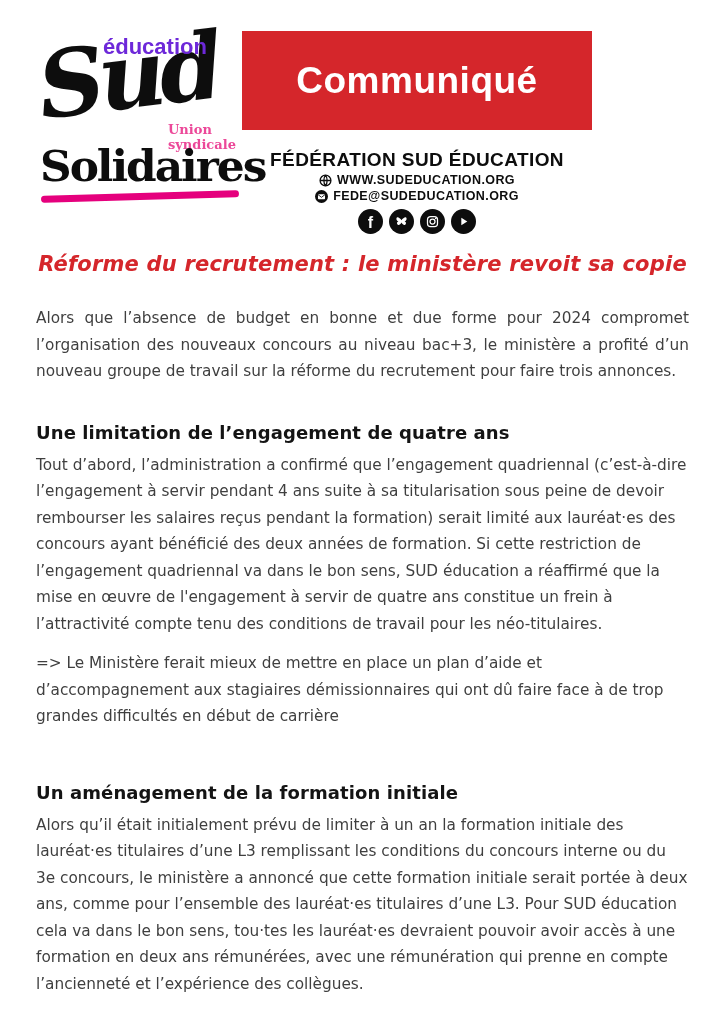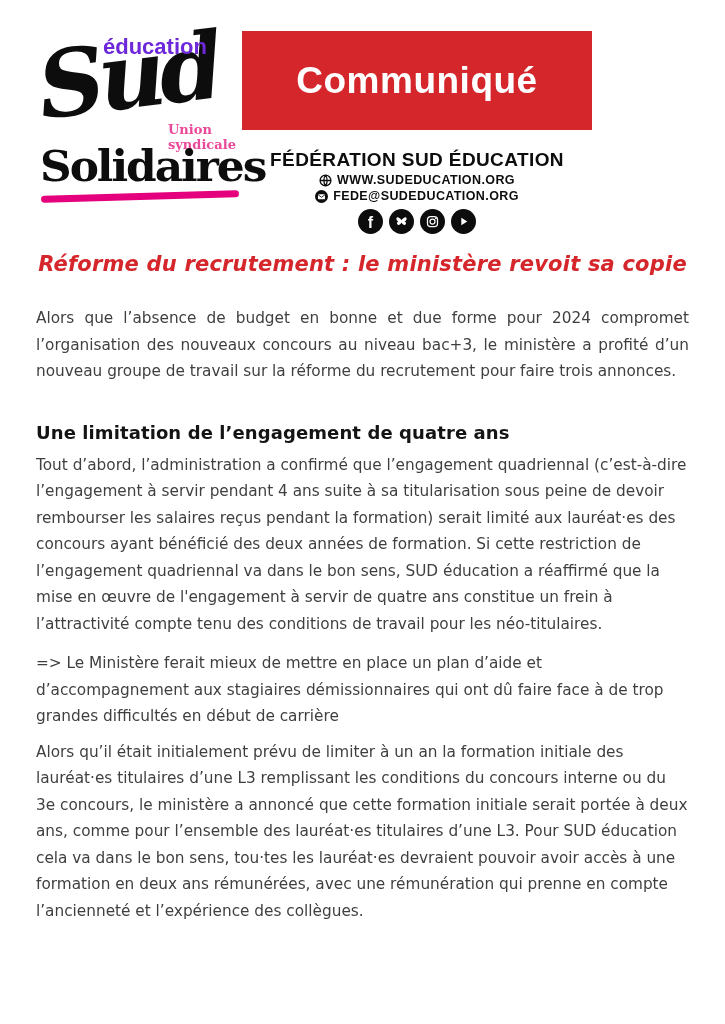--- a/index.html
+++ b/index.html
@@ -159,15 +159,16 @@
 <div class="content">
 
   <div class="doc-title" style="color: rgb(213, 38, 43);">Réforme du recrutement : le ministère revoit sa copie</div>
 
   <p class="para justify intro">Alors que l’absence de budget en bonne et due forme pour 2024 compromet l’organisation des nouveaux concours au niveau bac+3, le ministère a profité d’un nouveau groupe de travail sur la réforme du recrutement pour faire trois annonces.</p>
 
   <div class="h2 h2-1">Une limitation de l’engagement de quatre ans</div>
   <p class="para p-after-h2">Tout d’abord, l’administration a confirmé que l’engagement quadriennal (c’est-à-dire l’engagement à servir pendant 4 ans suite à sa titularisation sous peine de devoir rembourser les salaires reçus pendant la formation) serait limité aux lauréat·es des concours ayant bénéficié des deux années de formation. Si cette restriction de l’engagement quadriennal va dans le bon sens, SUD éducation a réaffirmé que la mise en œuvre de l'engagement à servir de quatre ans constitue un frein à l’attractivité compte tenu des conditions de travail pour les néo-titulaires.</p>
   <p class="para p-arrow">=&gt; Le Ministère ferait mieux de mettre en place un plan d’aide et d’accompagnement aux stagiaires démissionnaires qui ont dû faire face à de trop grandes difficultés en début de carrière</p>
 
+  <div class="h2 h2-2">Un aménagement de la formation initiale</div>
   <p class="para p-after-h2">Alors qu’il était initialement prévu de limiter à un an la formation initiale des lauréat·es titulaires d’une L3 remplissant les conditions du concours interne ou du 3e concours, le ministère a annoncé que cette formation initiale serait portée à deux ans, comme pour l’ensemble des lauréat·es titulaires d’une L3. Pour SUD éducation cela va dans le bon sens, tou·tes les lauréat·es devraient pouvoir avoir accès à une formation en deux ans rémunérées, avec une rémunération qui prenne en compte l’ancienneté et l’expérience des collègues.</p>
 
 </div>
 
 </body></html>

